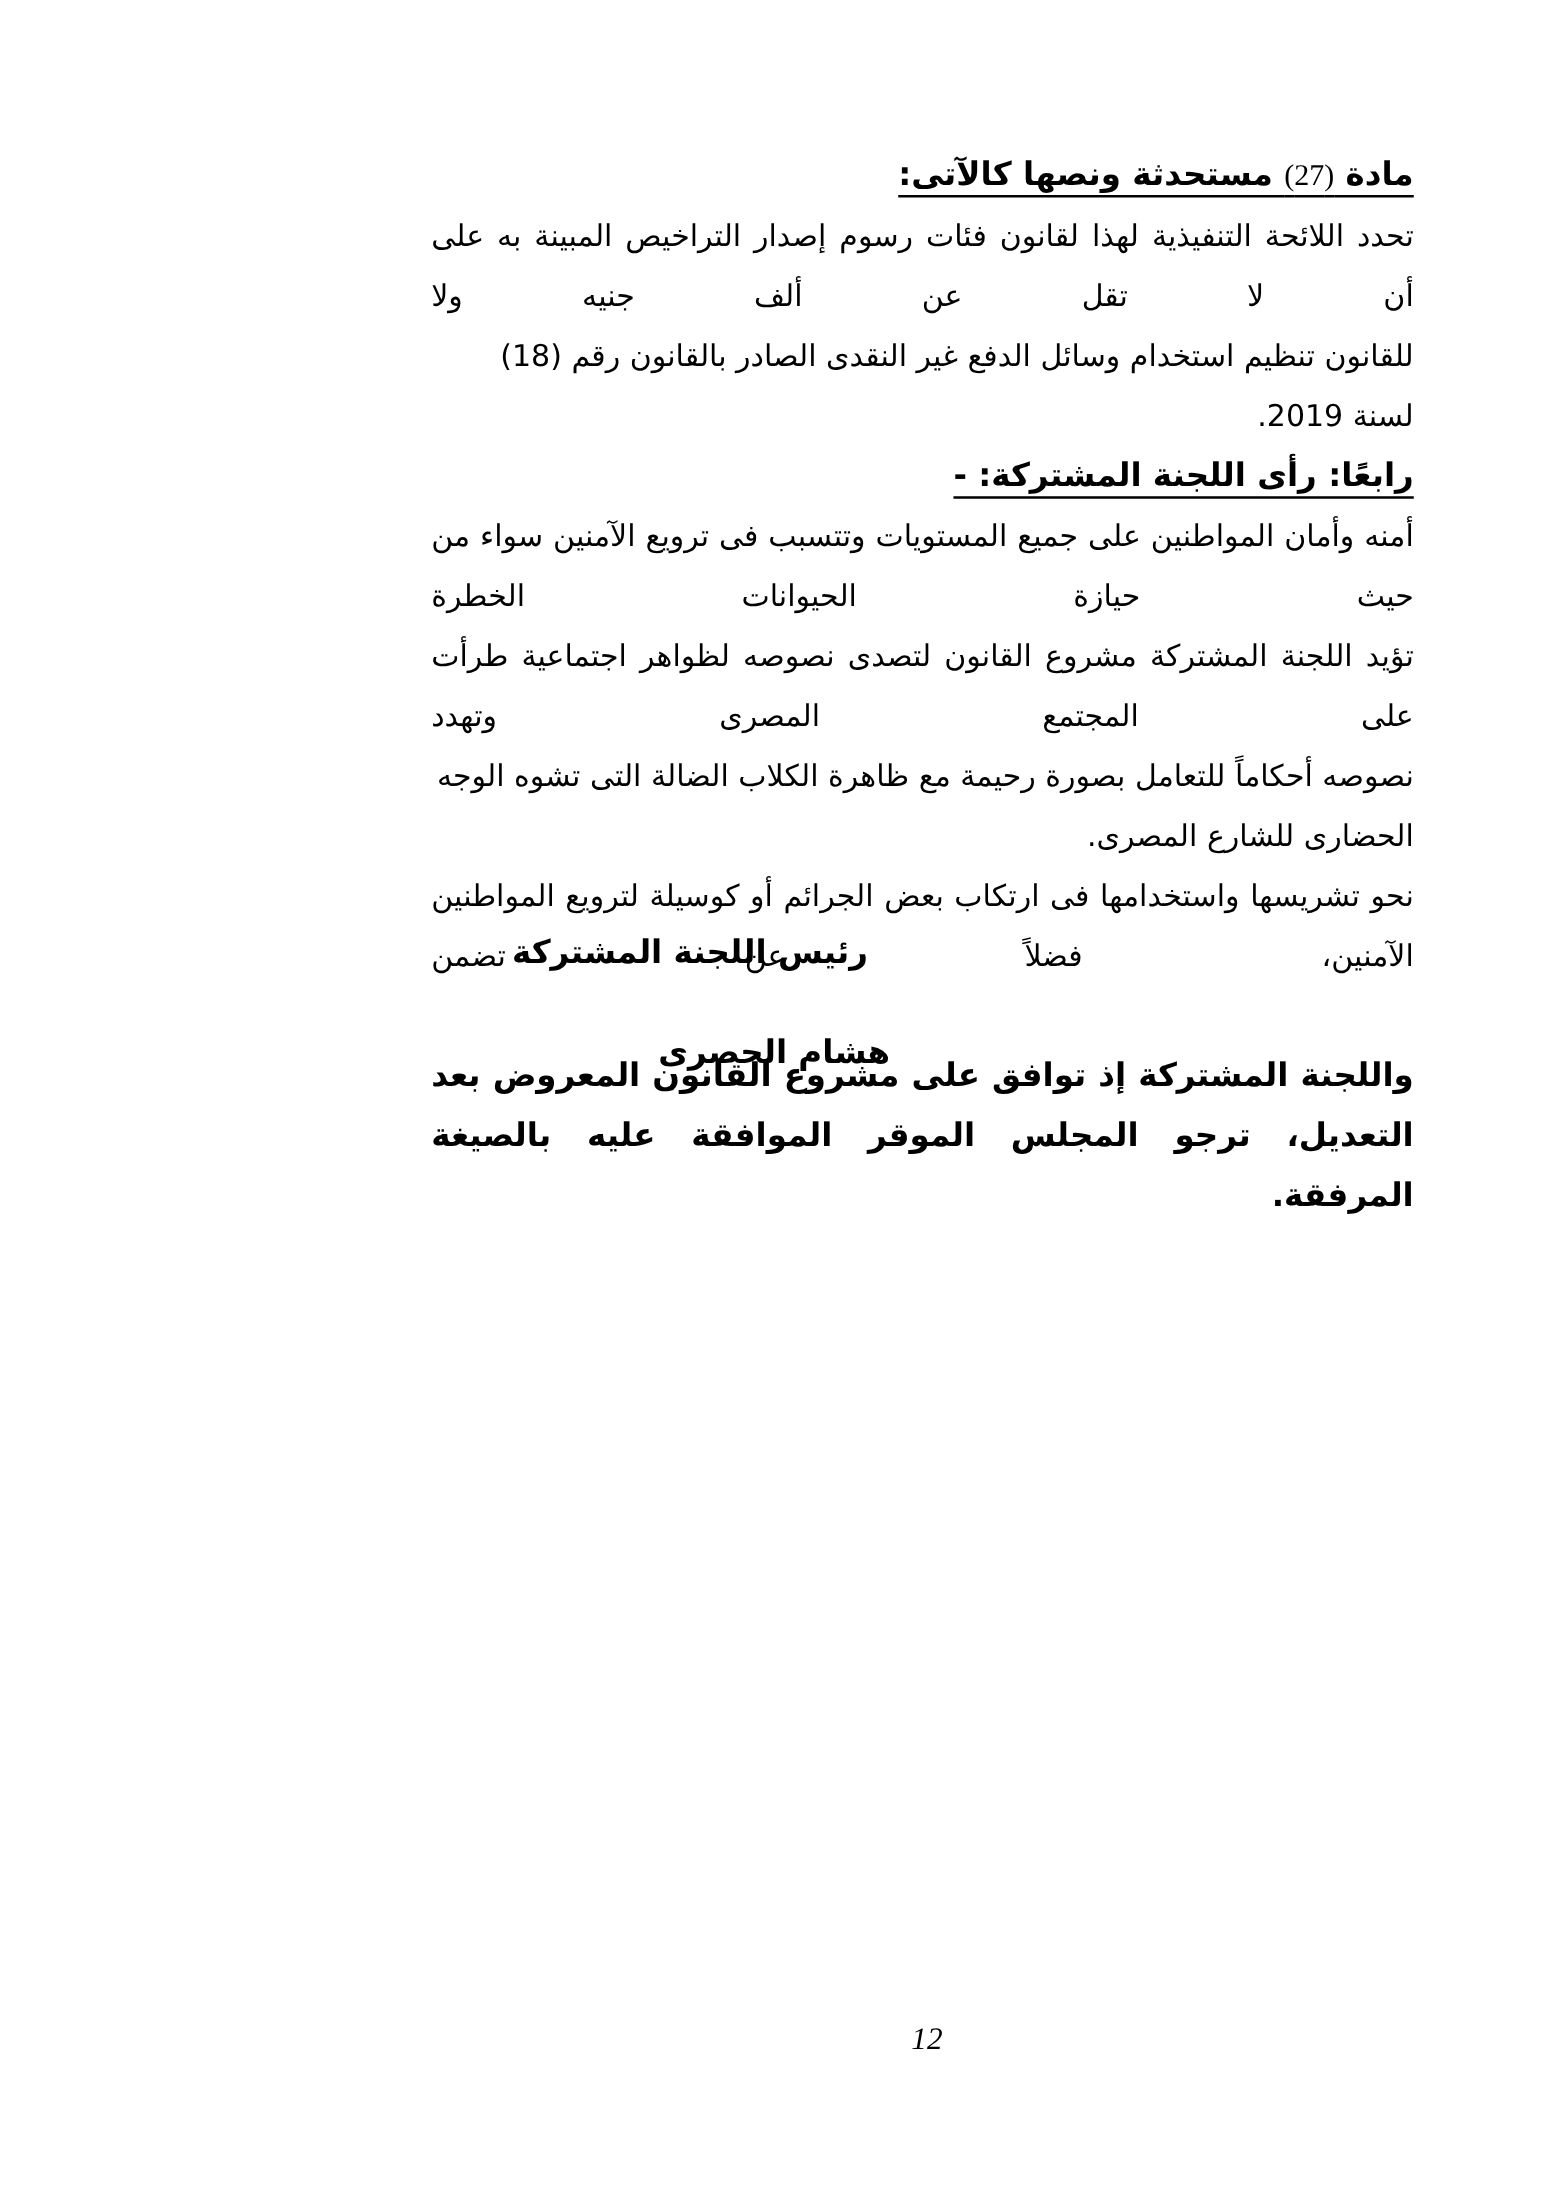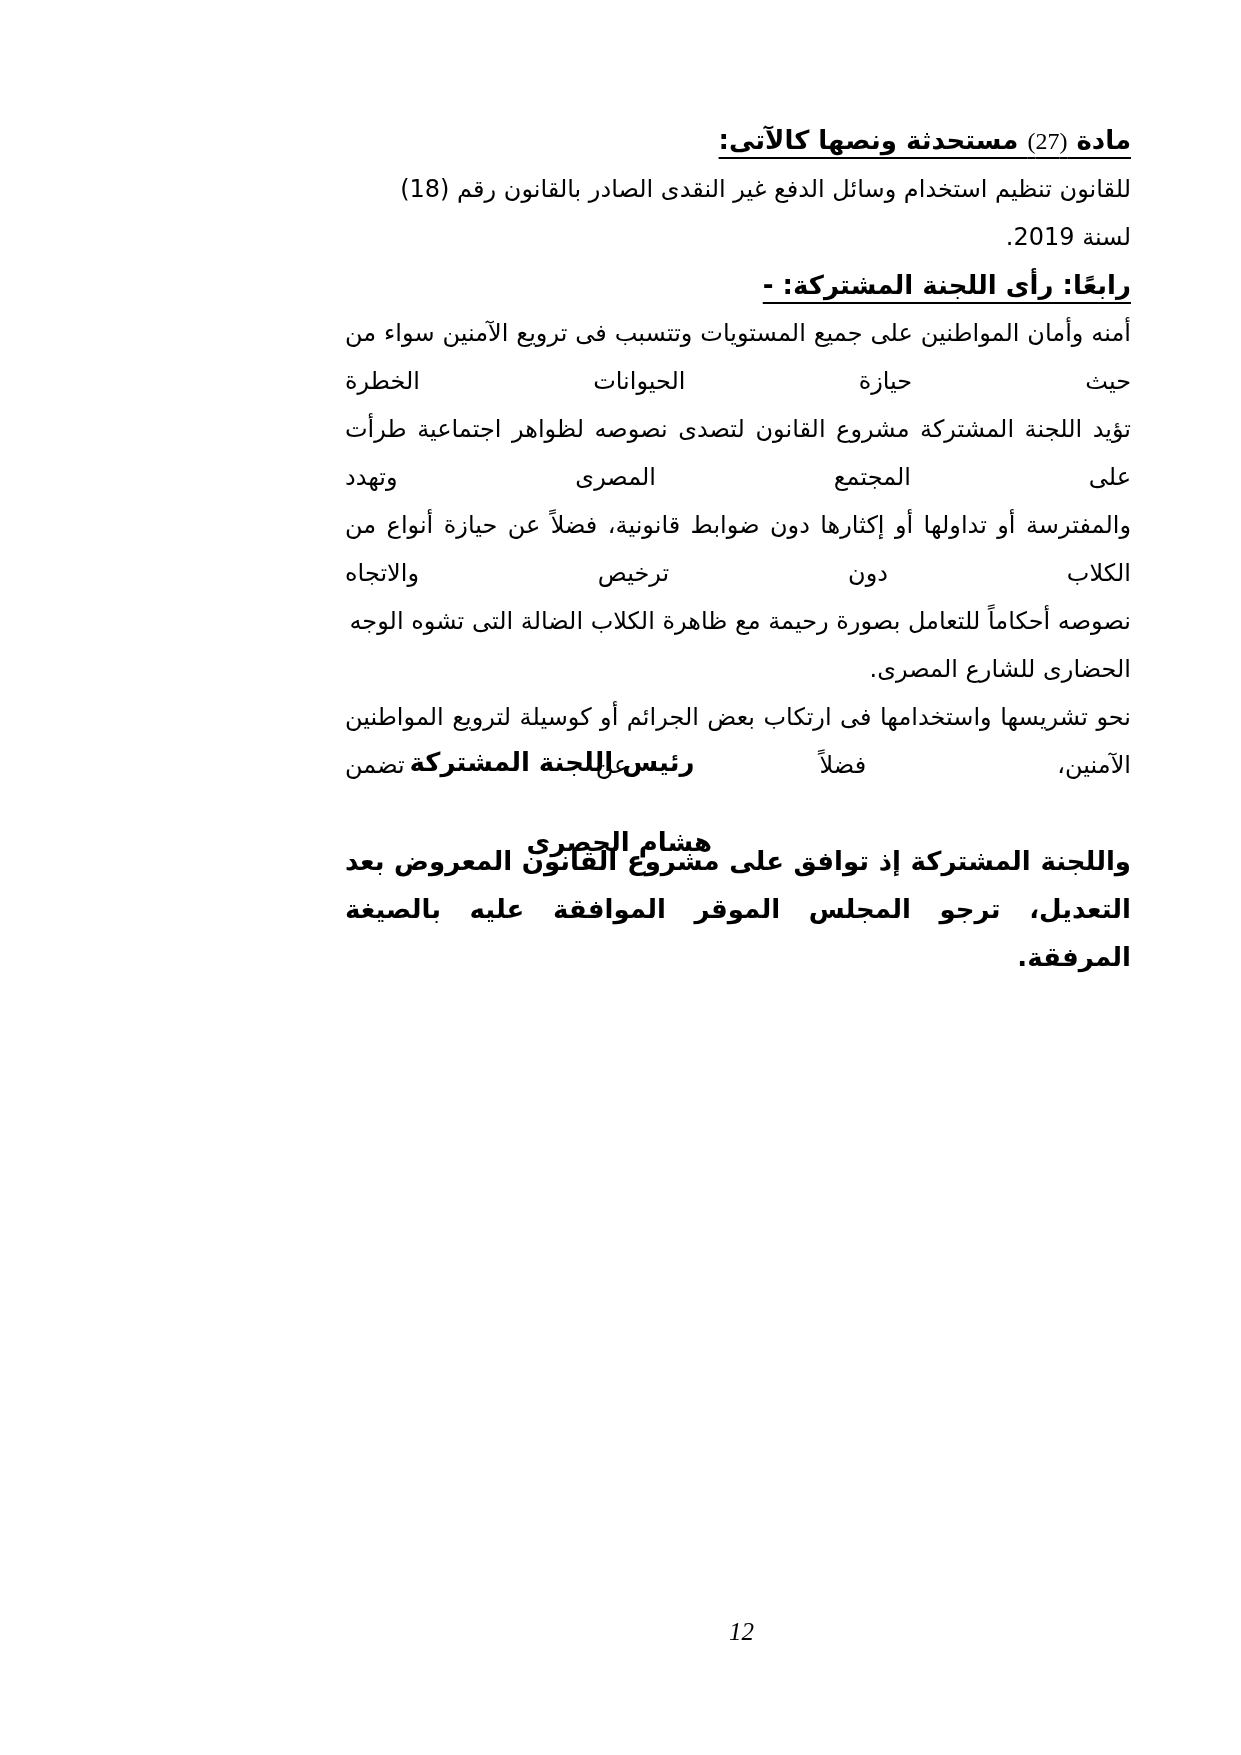--- a/index.html
+++ b/index.html
@@ -86,29 +86,29 @@
 
 <div class="page">
 
   <div class="content">
 
     <div class="heading h-underline">
       <span>مادة </span><span class="h-num">(27)</span><span> مستحدثة ونصها كالآتى:</span>
     </div>
 
     <div class="para">
+        <div class="line just">تحدد اللائحة التنفيذية لهذا لقانون فئات رسوم إصدار التراخيص المبينة به على أن لا تقل عن ألف جنيه ولا</div>
         <div class="line lastline">للقانون تنظيم استخدام وسائل الدفع غير النقدى الصادر بالقانون رقم (18) لسنة 2019.</div>
       </div>
 
     <div class="heading h-underline">رابعًا: رأى اللجنة المشتركة: -</div>
 
     <div class="para">
         <div class="line just">أمنه وأمان المواطنين على جميع المستويات وتتسبب فى ترويع الآمنين سواء من حيث حيازة الحيوانات الخطرة</div>
         <div class="line just">تؤيد اللجنة المشتركة مشروع القانون لتصدى نصوصه لظواهر اجتماعية طرأت على المجتمع المصرى وتهدد</div>
-        <div class="line just">والمفترسة أو تداولها أو إكثارها دون ضوابط قانونية، فضلاً عن حيازة أنواع من الكلاب دون ترخيص والاتجاه</div>
         <div class="line lastline">نصوصه أحكاماً للتعامل بصورة رحيمة مع ظاهرة الكلاب الضالة التى تشوه الوجه الحضارى للشارع المصرى.</div>
         <div class="line just">نحو تشريسها واستخدامها فى ارتكاب بعض الجرائم أو كوسيلة لترويع المواطنين الآمنين، فضلاً عن تضمن</div>
       </div>
 
     <div class="spacer"></div>
 
     <div class="para bold-para">
         <div class="line just">واللجنة المشتركة إذ توافق على مشروع القانون المعروض بعد التعديل، ترجو المجلس الموقر الموافقة عليه بالصيغة</div>
         <div class="line lastline">المرفقة.</div>
       </div>

